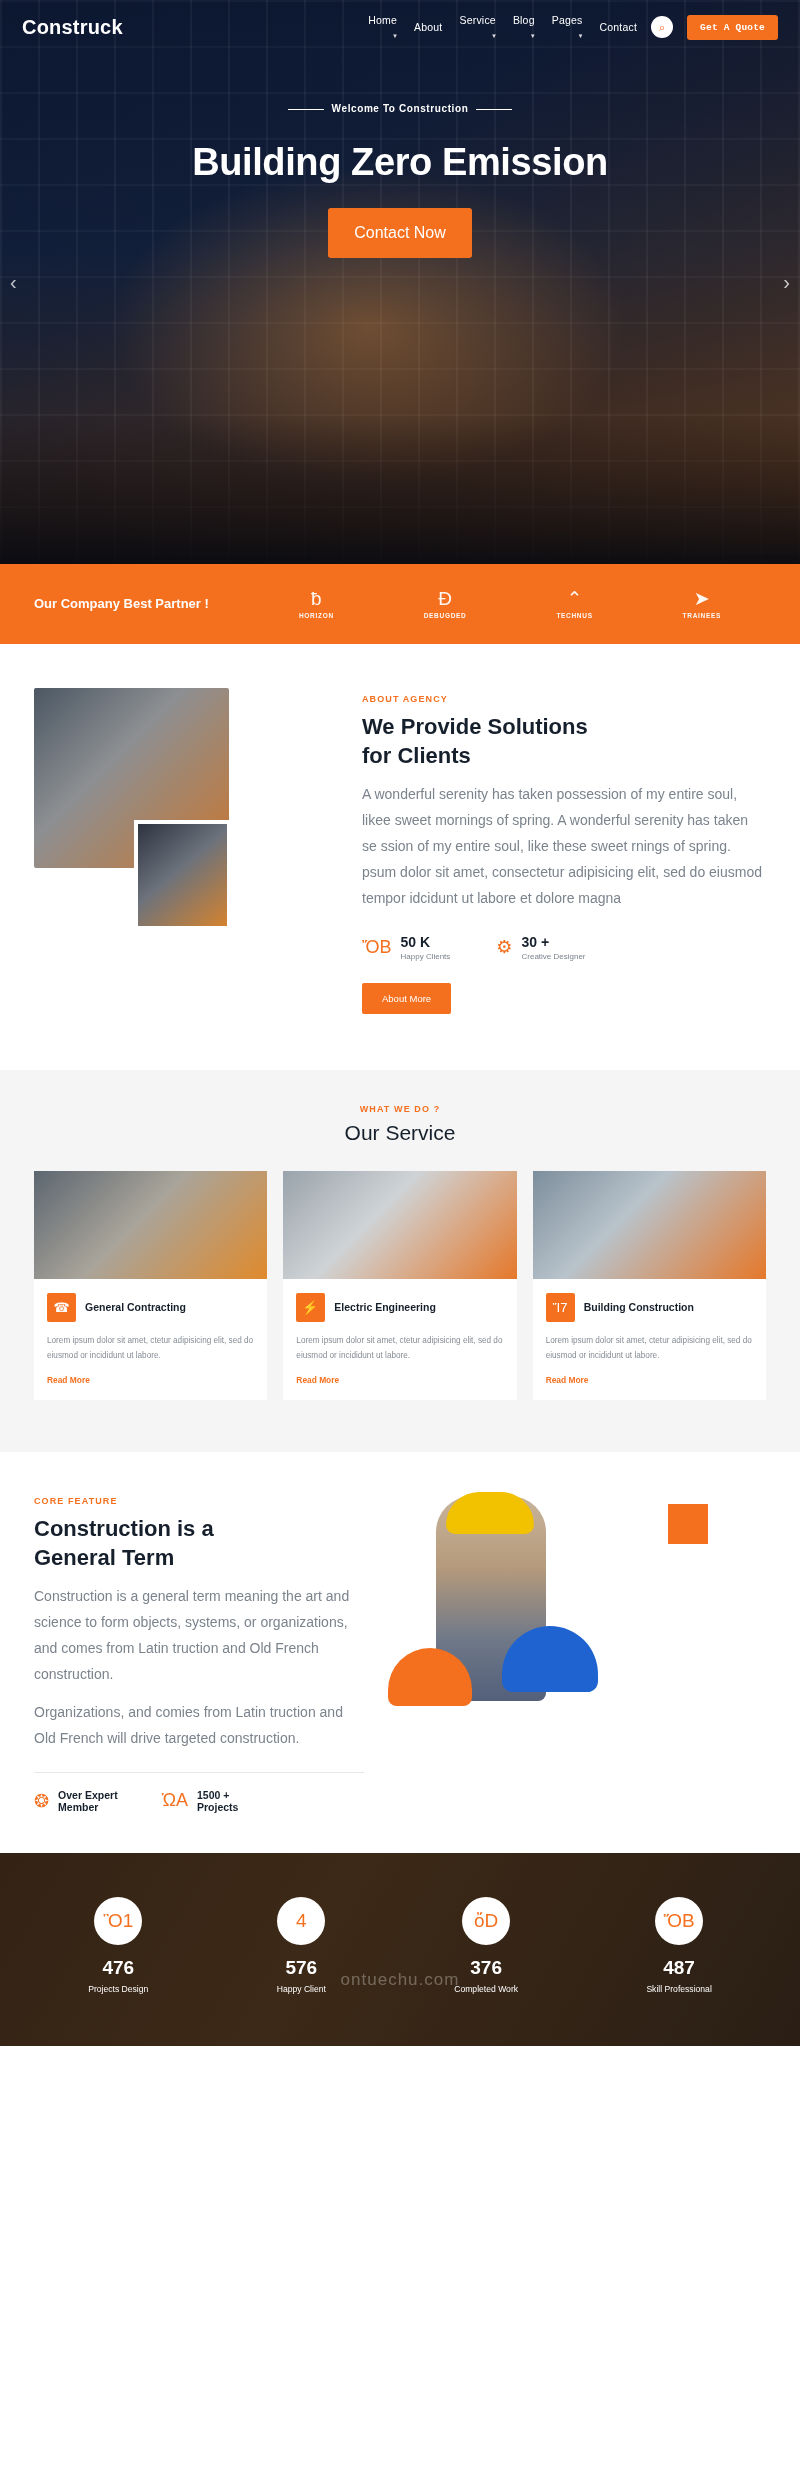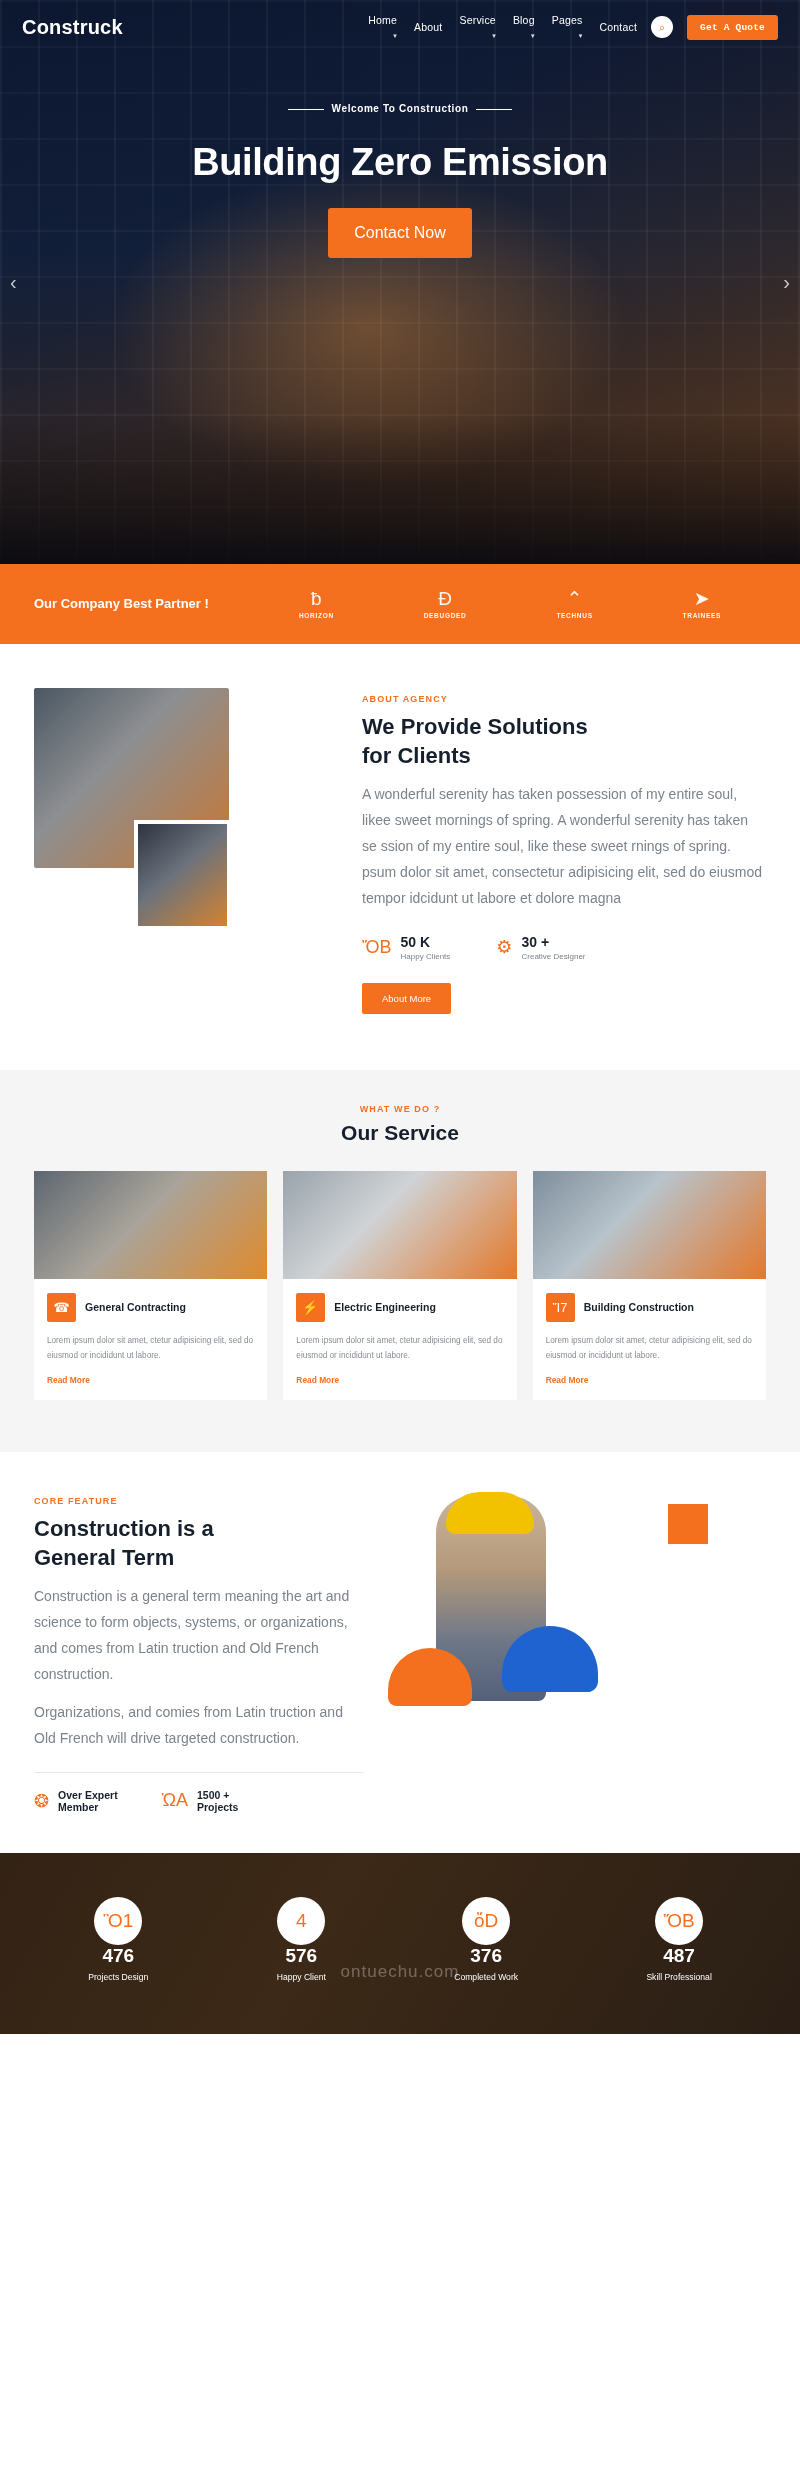--- a/index.html
+++ b/index.html
@@ -128,21 +128,21 @@
   .stat-ico { font-size: 18px; color: #f4701f; }
   .stat-num { font-size: 14px; font-weight: bold; color: #16202c; }
   .stat-lbl { font-size: 8px; color: #7b838c; margin-top: 2px; }
   .btn-orange {
     margin-top: 22px; background: #f4701f; color: #fff; border: none;
     padding: 10px 20px; font-size: 9.5px; border-radius: 2px; cursor: pointer;
   }
 
   
   .services { background: #f5f5f5; padding: 34px 34px 52px 34px; text-align: center; }
-  .sec-title { font-size: 21px; font-weight: bold; color: #16202c; margin-top: 7px; }
+  .sec-title { font-size: 21px; font-weight: normal; color: #16202c; margin-top: 7px; }
   .cards { display: flex; gap: 16px; margin-top: 26px; text-align: left; }
   .card { background: #fff; flex: 1; }
   .card-img { height: 108px; position: relative; overflow: hidden; }
   .card-img.c1 { background: linear-gradient(135deg,#5c6670,#a9a49a 45%,#e08a2c); }
   .card-img.c2 { background: linear-gradient(135deg,#9aa3ab,#cfd3d6 40%,#e5782a); }
   .card-img.c3 { background: linear-gradient(135deg,#7d8e9c,#b8c3cb 40%,#e5782a); }
   .card-head { display: flex; align-items: center; gap: 9px; padding: 14px 13px 0 13px; }
   .card-ico {
     width: 29px; height: 29px; background: #f4701f; color: #fff;
     display: flex; align-items: center; justify-content: center; font-size: 13px; border-radius: 2px;
@@ -181,21 +181,21 @@
     position: relative;
     background: linear-gradient(rgba(30,20,12,0.72), rgba(30,20,12,0.72)),
                 linear-gradient(120deg,#6b4a2c 0%, #8a5f33 40%, #4a3a2c 100%);
     padding: 44px 24px 52px 24px;
     display: flex; justify-content: space-around; text-align: center;
   }
   .counter-ico {
     width: 48px; height: 48px; border-radius: 50%; background: #fff; color: #f4701f;
     display: flex; align-items: center; justify-content: center; font-size: 19px; margin: 0 auto;
   }
-  .counter-num { color: #fff; font-size: 19px; font-weight: bold; }
+  .counter-num { color: #fff; font-size: 19px; font-weight: bold; margin-top: 12px; }
   .counter-lbl { color: #fff; font-size: 8.6px; margin-top: 5px; }
   .watermark {
     position: absolute; left: 50%; top: 66%; transform: translate(-50%,-50%);
     color: rgba(255,255,255,.30); font-size: 17px; letter-spacing: 1px; pointer-events: none;
   }
 </style>
 </head>
 <body>
 
 <div class="page">

